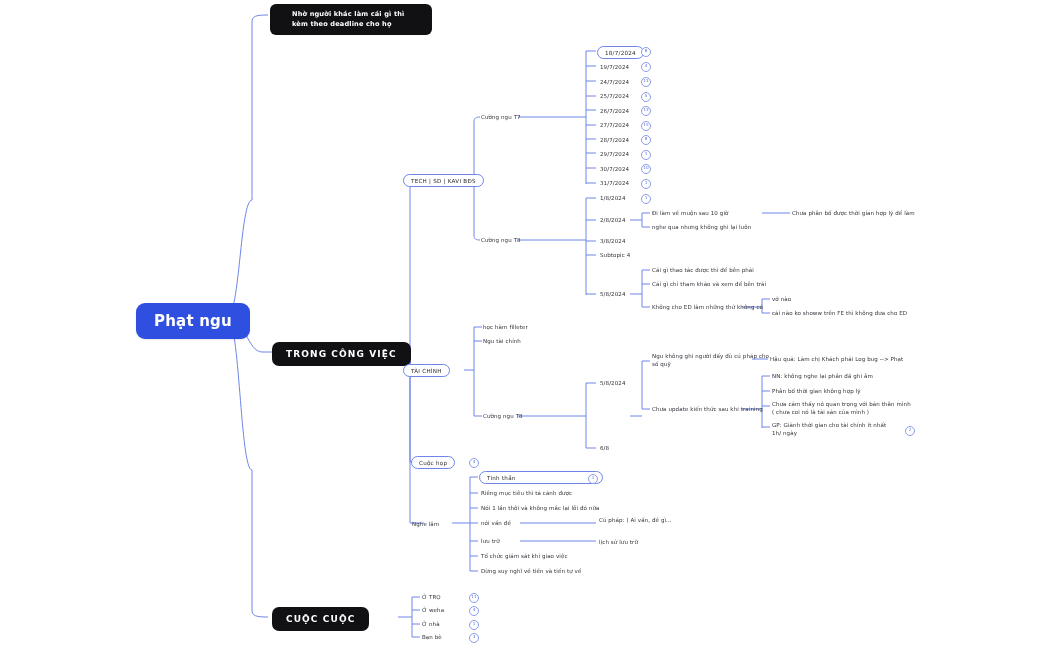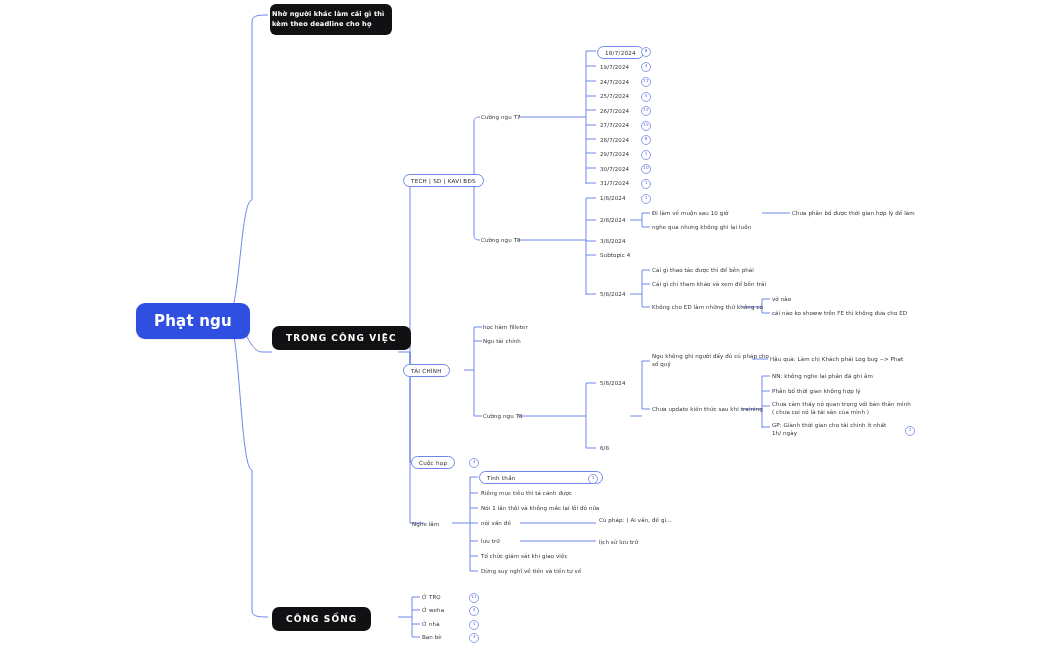--- a/index.html
+++ b/index.html
@@ -25,21 +25,21 @@
   }
 
   
   .black-pill{
     background:#111114;color:#ffffff;border-radius:7px;
     padding:7px 14px;font-size:9px;font-weight:700;
     letter-spacing:1.1px;
   }
   .black-box{
     background:#111114;color:#ffffff;border-radius:6px;
-    padding:6px 2px;font-size:6.6px;font-weight:700;
+    padding:6px 22px;font-size:6.6px;font-weight:700;
     line-height:1.45;letter-spacing:.15px;white-space:normal;width:118px;
   }
 
   
   .outline{
     border:1px solid #6f86e8;border-radius:9px;
     padding:2.5px 7px;font-size:5.6px;color:#2b2b2b;
     background:#fff;letter-spacing:.25px;
   }
   .outline.wide{min-width:108px;}
@@ -128,23 +128,23 @@
       <path d="M398,617 L412,617"></path>
       <path d="M412,597 L412,637"></path>
       <path d="M412,597 L420,597 M412,610 L420,610 M412,624 L420,624 M412,637 L420,637"></path>
     </g>
   </svg>
 
   <div class="node root" style="left:136px;top:303px;">Phạt ngu</div>
 
   <div class="node black-box" style="left:270px;top:4px;">Nhờ người khác làm cái gì thì kèm theo deadline cho họ</div>
 
-  <div class="node black-pill" style="left:272px;top:326px;">TRONG CÔNG VIỆC</div>
-
-  <div class="node black-pill" style="left:272px;top:607px;">CÔNG SỐNG</div>
+  <div class="node black-pill" style="left:272px;top:342px;">TRONG CÔNG VIỆC</div>
+
+  <div class="node black-pill" style="left:272px;top:607px;">CUỘC CUỘC</div>
 
   <div class="node outline" style="left:403px;top:174px;">TECH | SD | KAVI BĐS</div>
 
   <div class="node leaf" style="left:481px;top:113px;">Cường ngu T7</div>
   <div class="node leaf" style="left:481px;top:236px;">Cường ngu T8</div>
 
   <div class="node outline" style="left:597px;top:46px;">18/7/2024</div>
   <div class="badge" style="left:641px;top:47px;">8</div>
 
   <div class="node leaf" style="left:600px;top:63px;">19/7/2024</div>

